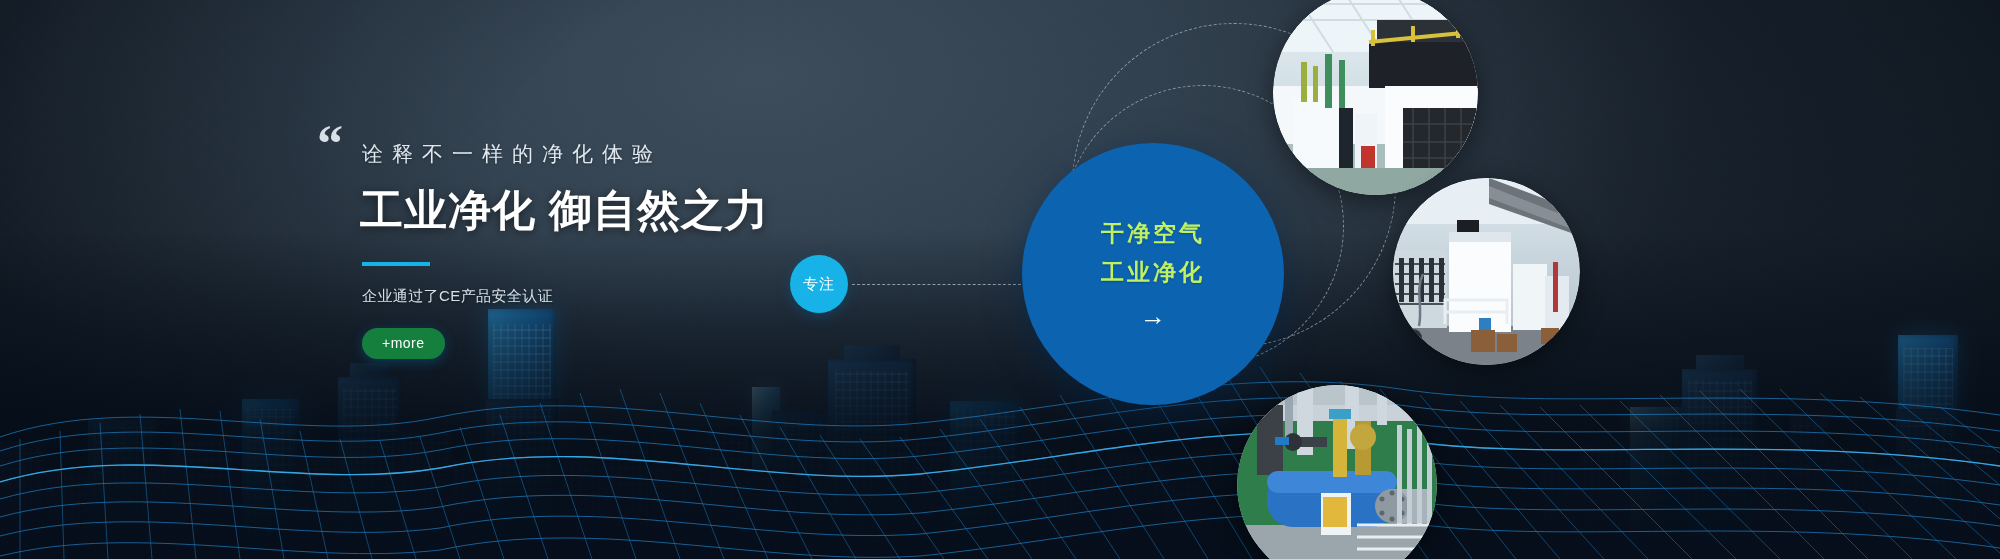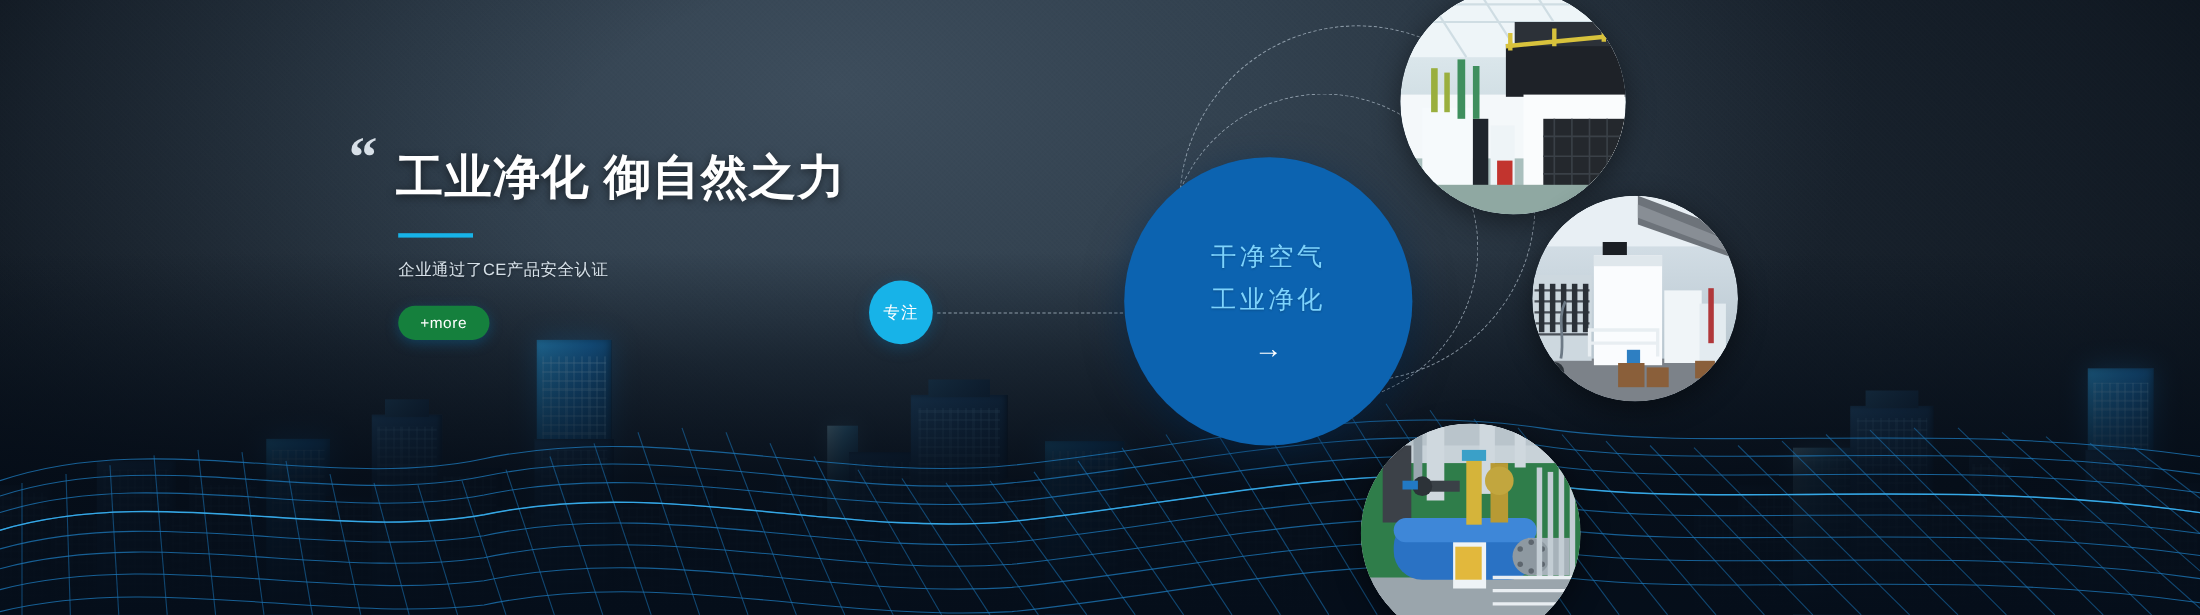--- a/index.html
+++ b/index.html
@@ -97,24 +97,24 @@
     left: 1022px; top: 143px;
     width: 262px; height: 262px;
     border-radius: 50%;
     background: #0c63b0;
     box-shadow: 0 8px 36px rgba(4,40,78,.55);
     display: flex; flex-direction: column;
     align-items: center; justify-content: center;
     gap: 10px;
   }
   .blue-circle .bc-line {
-    color: #7dd3fc;
+    color: #bef264;
     font-size: 23px;
     letter-spacing: 3px;
-    font-weight: 400;
+    font-weight: 700;
     line-height: 1.25;
     text-shadow: 0 1px 2px rgba(0,0,0,.22);
   }
   .blue-circle .bc-arrow {
     color: #fff;
     font-size: 26px;
     line-height: 1;
     margin-top: 6px;
     letter-spacing: 0;
   }
@@ -573,20 +573,21 @@
     <div class="bc-line">工业净化</div>
     <div class="bc-arrow">→</div>
   </div>
 
   <div class="focus-dot">
     <span>专注</span>
   </div>
 
   <div class="text-block">
     <div class="quote-mark">“</div>
+    <div class="sub-title">诠释不一样的净化体验</div>
     <h1 class="main-title">工业净化 御自然之力</h1>
     <div class="rule"></div>
     <div class="desc">
       <div>企业通过了CE产品安全认证</div>
     </div>
     <button class="more-btn">+more</button>
   </div>
 
 </div>
 

